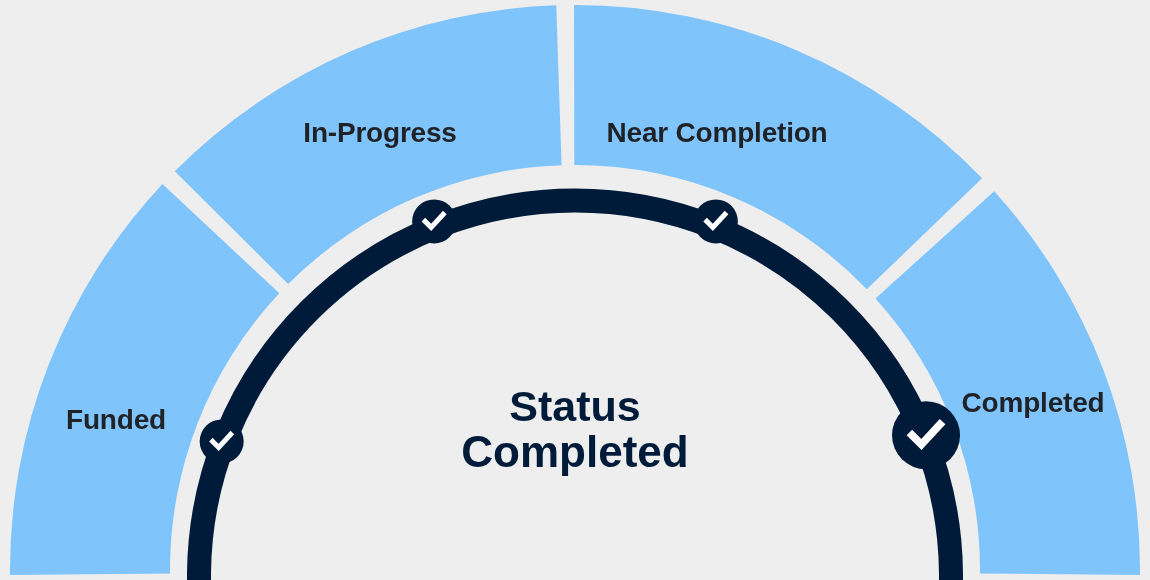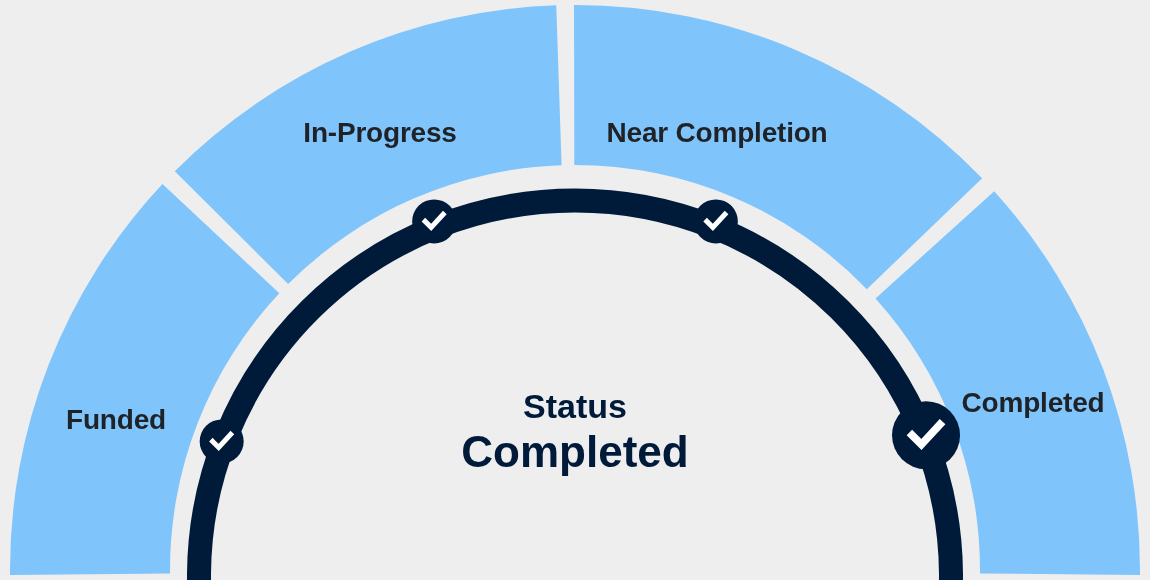--- a/index.html
+++ b/index.html
@@ -20,21 +20,21 @@
     letter-spacing: -0.2px;
     text-align: right;
   }
   .center-box {
     position: absolute;
     left: 575px; top: 432px;
     transform: translate(-50%, -50%);
     text-align: center;
     color: #001b3a;
   }
-  .status-title { font-weight: bold; font-size: 34px; line-height: 40px; }
+  .status-title { font-weight: bold; font-size: 43px; line-height: 40px; }
   .status-value { font-weight: bold; font-size: 44px; line-height: 52px; }
 </style>
 </head>
 <body>
 
 <svg id="gauge" width="1150" height="580" viewBox="0 0 1150 580">
 
   <g id="segments">
       <path d="M10.021513468743251,574.9304925565812 A565,565 0 0 1 162.45831370927488,183.9503178703485 L279.2842779685953,293.2741216592764 A405,405 0 0 0 170.0154211590106,573.5342468768414 Z" fill="#80c4fc"></path>
       <path d="M174.78799168564132,171.1825625665452 A565,565 0 0 1 556.2673242104827,5.310627992907143 L561.572152752647,165.22266254358834 A405,405 0 0 0 288.12236572156587,284.12201387513414 Z" fill="#80c4fc"></path>

